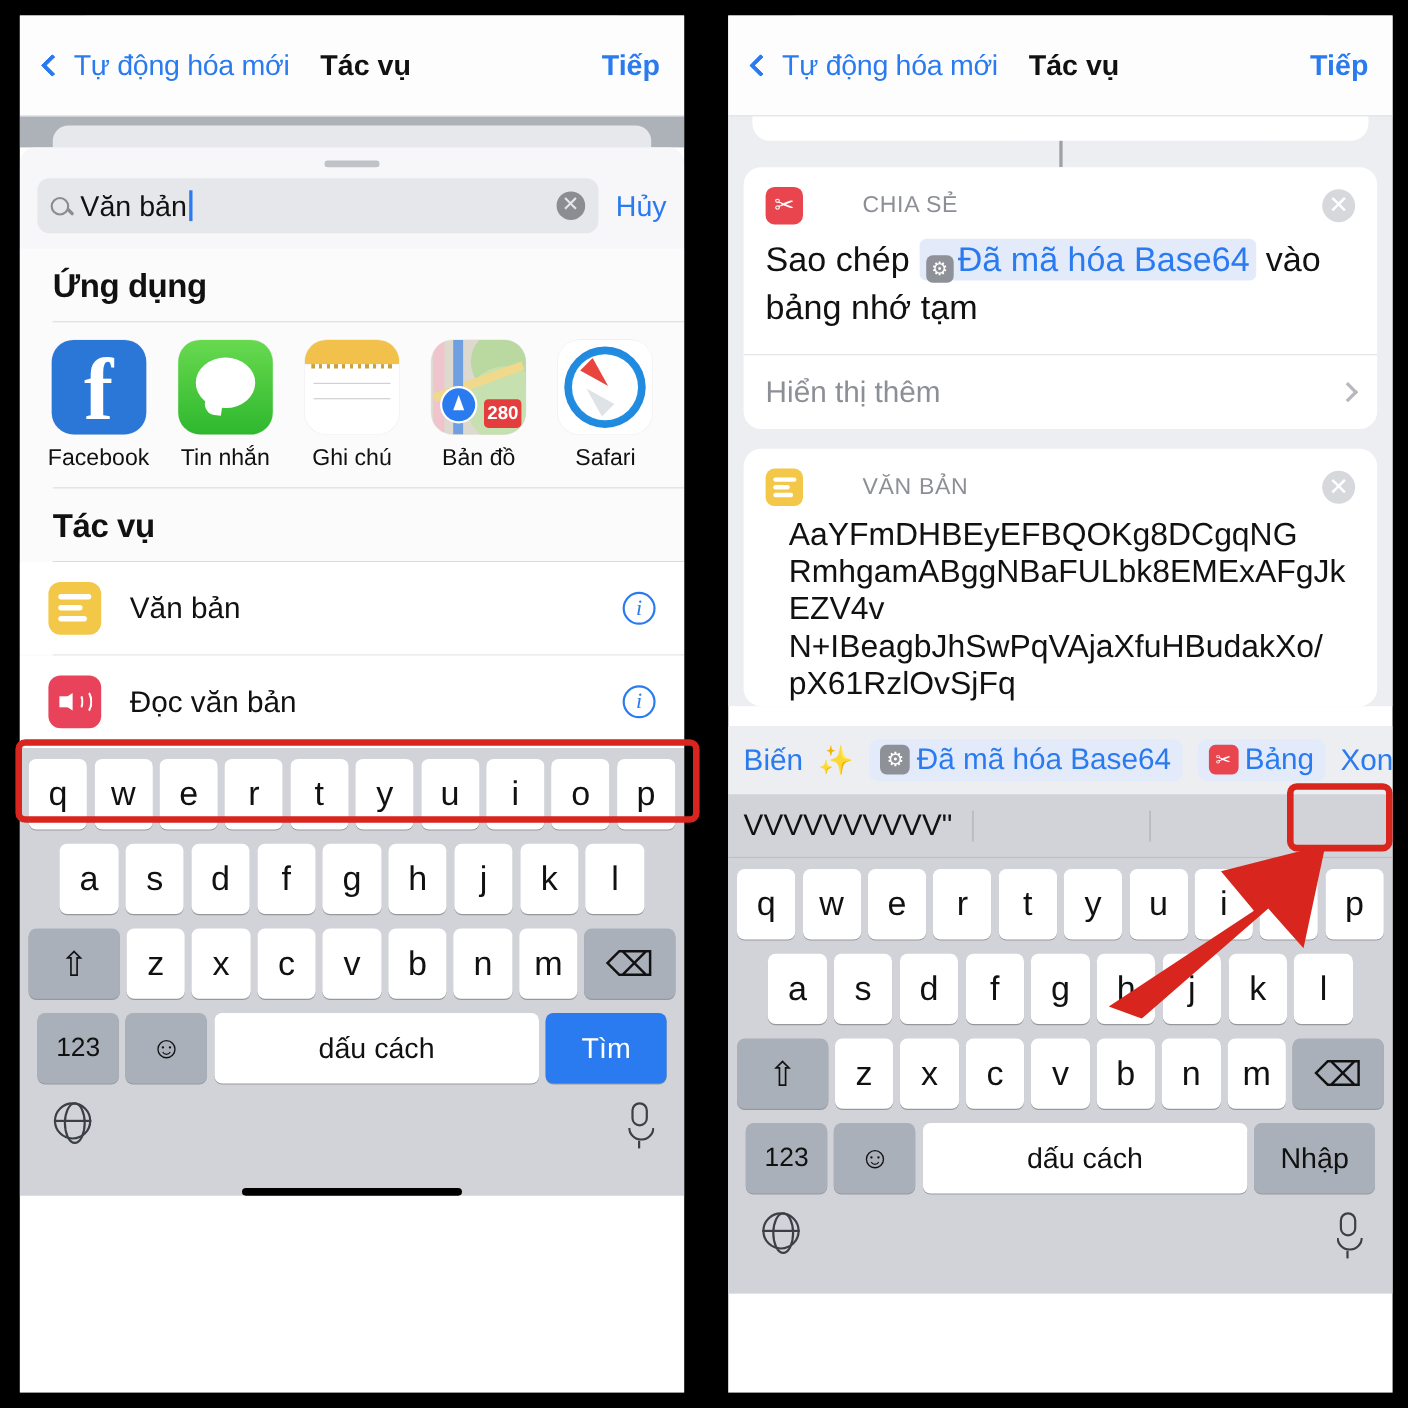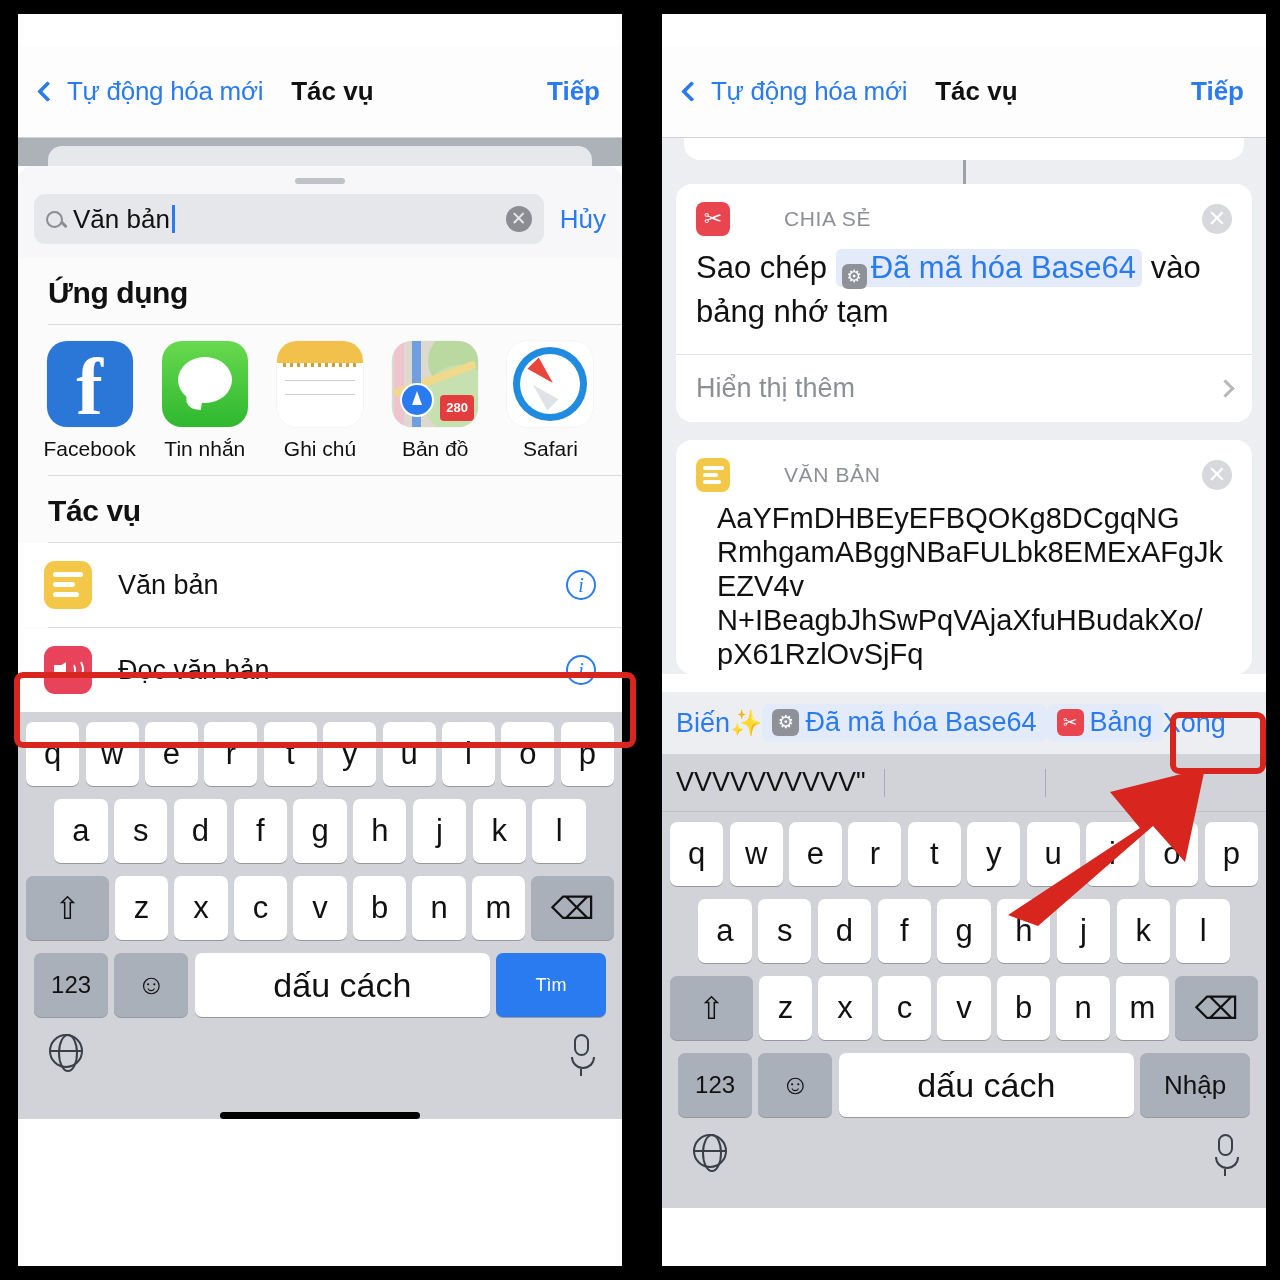--- a/index.html
+++ b/index.html
@@ -18,21 +18,21 @@
   }
   .panel-left  { left: 0; }
   .panel-right { left: 640px; }
   .phone {
     position: absolute; left: 18px; right: 18px; top: 14px; bottom: 14px;
     background: #ffffff; overflow: hidden;
   }
   .panel-right .phone { left: 22px; right: 14px; }
 
   
-  .navwrap { position: relative; margin-top: 32px; }
+  .navwrap { position: relative; }
   .card-peek {
     position: absolute; left: 48px; right: 48px; top: 0; height: 40px;
     background: #d9dade; border-radius: 14px 14px 0 0;
   }
   .card-peek2 {
     position: absolute; left: 30px; right: 30px; top: 14px; height: 46px;
     background: #eceef1; border-radius: 14px 14px 0 0;
   }
   .navbar {
     position: relative; height: 92px; background: #fdfdfd;
@@ -141,21 +141,21 @@
     position: absolute; left: 10px; bottom: 12px; width: 30px; height: 30px;
     border-radius: 50%; background: #2a7bf0; box-shadow: 0 0 0 2px #fff;
   }
   .maps .pin:after {
     content: ""; position: absolute; left: 10px; top: 6px;
     border-left: 5px solid transparent; border-right: 5px solid transparent;
     border-bottom: 14px solid #fff;
   }
   .maps .shield {
     position: absolute; right: 4px; bottom: 6px; width: 34px; height: 26px;
-    background: #e43d3d; border-radius: 4px; color: #fff; font-size: 13px;
+    background: #e43d3d; border-radius: 4px; color: #fff; font-size: 17px;
     text-align: center; line-height: 26px; font-weight: bold;
   }
   .safari { background: #fff; }
   .safari .disc {
     position: absolute; left: 6px; top: 6px; width: 74px; height: 74px;
     border-radius: 50%;
     background: radial-gradient(circle at 50% 50%, #1f8de0 0 60%, #2a7bd8 100%);
   }
   .safari .face {
     position: absolute; left: 13px; top: 13px; width: 60px; height: 60px;
@@ -209,22 +209,22 @@
   .krow { display: flex; justify-content: center; margin-bottom: 13px; }
   .key {
     background: #fff; border-radius: 7px; height: 64px; flex: 1;
     margin: 0 3.2px; font-size: 31px; color: #111;
     display: flex; align-items: center; justify-content: center;
     box-shadow: 0 1px 0 rgba(0,0,0,.28);
   }
   .krow2 { padding: 0 28px; }
   .key-gray { background: #aab0ba; }
   .key-wide { flex: 1.55; }
-  .key-space { flex: 5.4; font-size: 34px; }
-  .key-go { background: #2a7bf0; color: #fff; flex: 2; font-size: 18px; }
+  .key-space { flex: 5.4; font-size: 26px; }
+  .key-go { background: #2a7bf0; color: #fff; flex: 2; font-size: 26px; }
   .key-ret { background: #aab0ba; flex: 2; font-size: 26px; color: #111; }
   .key-num { font-size: 24px; background: #aab0ba; flex: 1.35; }
   .key-emoji { background: #aab0ba; flex: 1.35; font-size: 28px; }
   .kbrow-bottom { padding: 0 8px; }
   .kb-foot {
     height: 78px; display: flex; align-items: flex-start; justify-content: space-between;
     padding: 4px 26px 0; position: relative;
   }
   .globe {
     width: 34px; height: 34px; border: 2.4px solid #3b3f46; border-radius: 50%;
@@ -303,21 +303,21 @@
     margin-left: auto; width: 13px; height: 13px; border-right: 3px solid #b6b8bd;
     border-top: 3px solid #b6b8bd; transform: rotate(45deg);
   }
   .txt-body {
     padding: 4px 20px 0; font-size: 29px; color: #111; line-height: 1.17;
     word-break: break-all; font-family: "Liberation Sans", sans-serif;
   }
   .txt-clip { max-height: 176px; overflow: hidden; padding-left: 41px; }
 
   .var-bar {
-    display: flex; align-items: center; gap: 0; background: #eceef2;
+    display: flex; align-items: center; gap: 14px; background: #eceef2;
     padding: 12px 14px; font-size: 27px; color: #2a7bf0; white-space: nowrap;
   }
   .wand { font-size: 26px; color: #4a8ef5; }
   .vchip {
     background: #e3ebfb; border-radius: 8px; padding: 3px 10px 4px; color: #2a7bf0;
     display: flex; align-items: center; gap: 6px;
   }
   .vchip .gear {
     width: 27px; height: 27px; border-radius: 6px; background: #8e9198; color: #fff;
     font-size: 18px; text-align: center; line-height: 27px;

